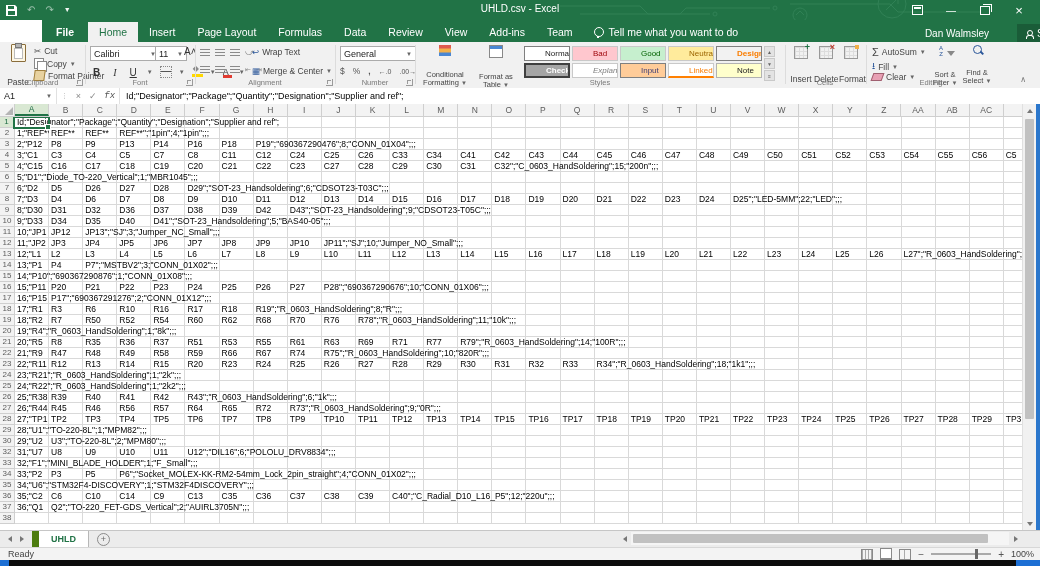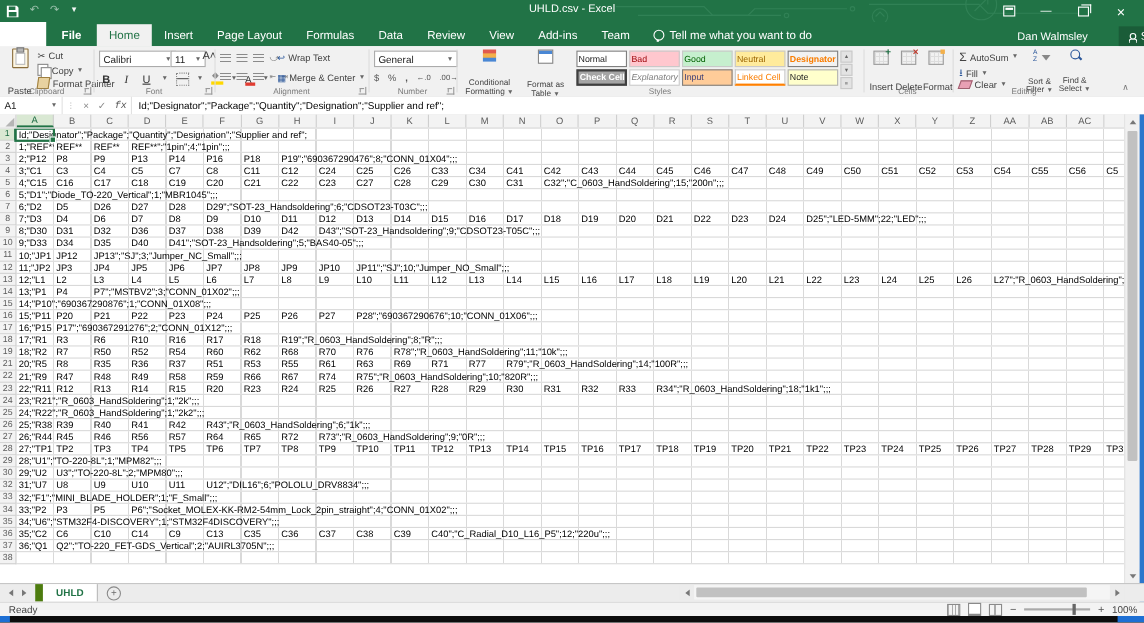--- a/index.html
+++ b/index.html
@@ -53,21 +53,21 @@
   .fillc{display:inline-block;width:11px;height:10px;position:relative;}
   .fillc:before{content:"◆";position:absolute;left:1px;top:-3px;font-size:8px;color:#8a8a8a;}
   .fillc:after{content:"";position:absolute;left:0;bottom:0;width:11px;height:3px;background:#ffd800;}
   .fontcol{display:inline-block;width:9px;position:relative;font-size:9px;color:#333;}
   .fontcol:after{content:"";position:absolute;left:0;bottom:-1px;width:9px;height:3px;background:#e03c32;}
   .alignicon{display:inline-block;width:10px;height:8px;background:
      repeating-linear-gradient(#8a8a8a 0 1px,transparent 1px 3px);}
   .borders-icon{display:inline-block;width:10px;height:10px;border:1px dotted #888;position:relative;}
   .borders-icon:after{content:"";position:absolute;left:0;top:4px;width:10px;height:1px;background:#555;}
   .styles-gal{position:absolute;display:grid;grid-template-columns:repeat(5,46px);grid-auto-rows:15px;gap:2px;}
-  .stylebox{font-size:8px;display:flex;align-items:center;padding:0 1px;border:1px solid #c9c9c9;background:#fff;color:#222;overflow:hidden;white-space:nowrap;}
+  .stylebox{font-size:8px;display:flex;align-items:center;padding:0 20px;border:1px solid #c9c9c9;background:#fff;color:#222;overflow:hidden;white-space:nowrap;}
   .sb-normal{border:1px solid #7f7f7f;}
   .sb-bad{background:#ffc7ce;color:#9c0006;}
   .sb-good{background:#c6efce;color:#006100;}
   .sb-neutral{background:#ffeb9c;color:#9c6500;}
   .sb-calculation{background:#f2f2f2;color:#fa7d00;font-weight:bold;border:1px solid #7f7f7f;}
   .sb-check{background:#a5a5a5;color:#fff;font-weight:bold;border:2px solid #3f3f3f;}
   .sb-explanatory{color:#7f7f7f;font-style:italic;}
   .sb-input{background:#ffcc99;color:#3f3f76;border:1px solid #7f7f7f;}
   .sb-linked{color:#fa7d00;border-bottom:2px solid #ff8001;}
   .sb-note{background:#ffffcc;border:1px solid #b2b2b2;}
@@ -686,20 +686,26 @@
           <div class="cell clip">R54</div>
           <div class="cell clip">R60</div>
           <div class="cell clip">R62</div>
           <div class="cell clip">R68</div>
           <div class="cell clip">R70</div>
           <div class="cell clip">R76</div>
           <div class="cell ovf">R78";"R_0603_HandSoldering";11;"10k";;;</div>
         </div>
       </div>
       <div class="grow">
+        <div class="row-h">20</div>
+        <div class="cells">
+          <div class="cell ovf">19;"R4";"R_0603_HandSoldering";1;"8k";;;</div>
+        </div>
+      </div>
+      <div class="grow">
         <div class="row-h">21</div>
         <div class="cells">
           <div class="cell clip">20;"R5</div>
           <div class="cell clip">R8</div>
           <div class="cell clip">R35</div>
           <div class="cell clip">R36</div>
           <div class="cell clip">R37</div>
           <div class="cell clip">R51</div>
           <div class="cell clip">R53</div>
           <div class="cell clip">R55</div>

